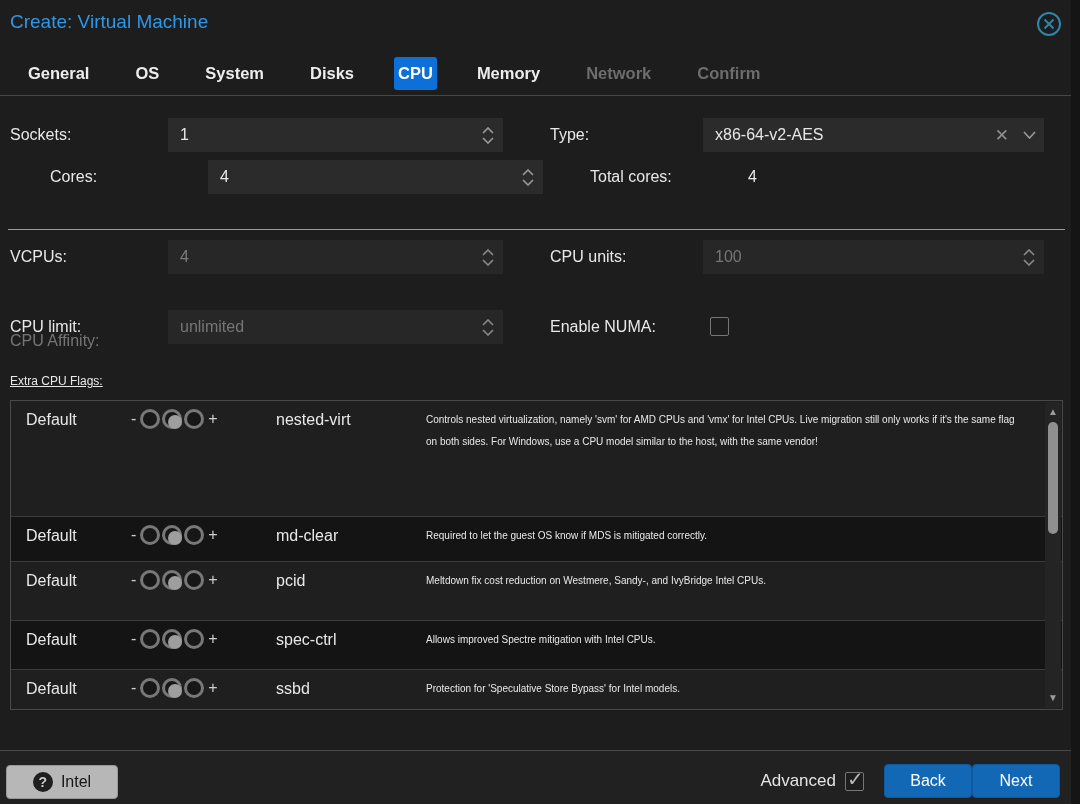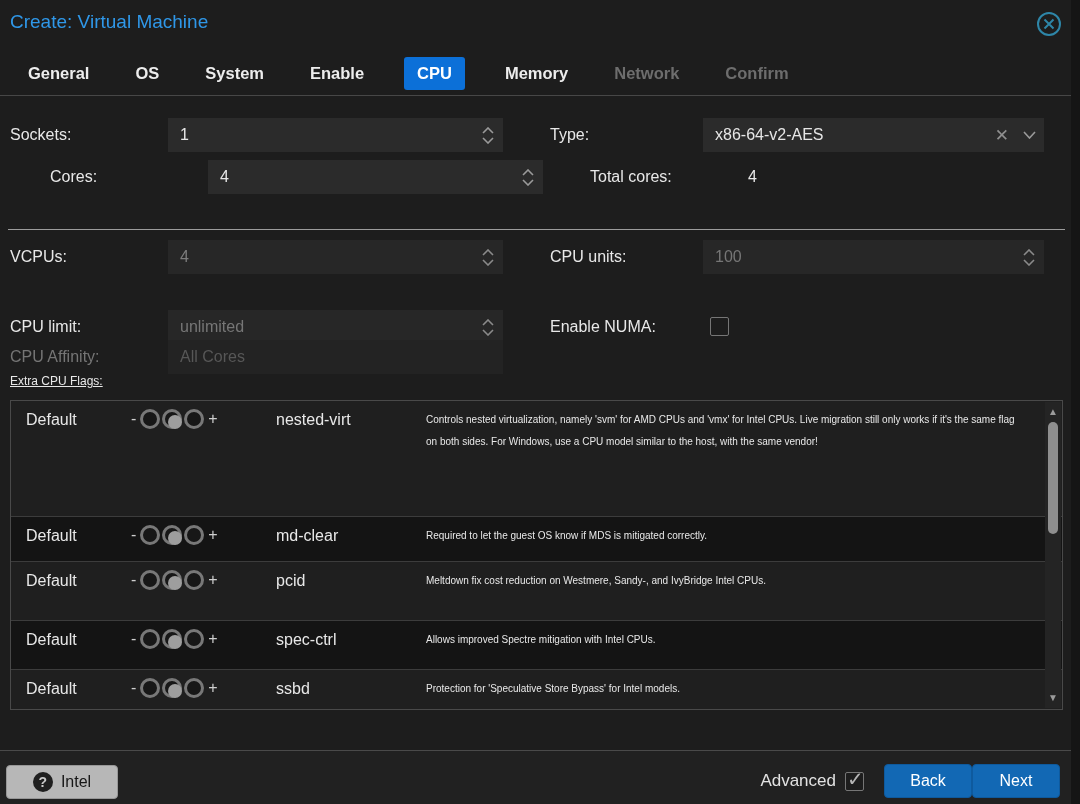--- a/index.html
+++ b/index.html
@@ -10,21 +10,21 @@
 
   
   .titlebar { position:absolute; left:0; top:0; width:100%; height:48px; }
   .title { position:absolute; left:10px; top:11px; font-size:19px; color:#2f97e8; }
   .close-btn { position:absolute; right:18px; top:11px; width:26px; height:26px; cursor:pointer; }
 
   
   .tabs { position:absolute; left:0; top:52px; width:100%; height:44px;
           border-bottom:1px solid #474747; display:flex; align-items:center; padding-left:22px; }
   .tab { font-size:16.5px; color:#ededed; margin-right:34px; padding:7px 6px; cursor:pointer; white-space:nowrap;font-weight:bold; }
-  .tab.active { background:#0c70d8; color:#ffffff; border-radius:3px; padding:7px 13px; }
+  .tab.active { background:#0c70d8; color:#ffffff; border-radius:3px; padding:7px 4px; }
   .tab.disabled { color:#6d6d6d; cursor:default; }
 
   
   .frow { position:absolute; height:34px; }
   .flabel { position:absolute; left:10px; font-size:16px; color:#e8e8e8; line-height:34px; white-space:nowrap; }
   .flabel.right-col { left:550px; }
   .flabel.dim { color:#757575; }
   .fld { position:absolute; height:34px; background:#2b2b2b; }
   .fld input { position:absolute; left:0; top:0; width:100%; height:100%; background:transparent; border:none;
                outline:none; color:#e6e6e6; font-size:16px; font-family:"Liberation Sans",sans-serif;
@@ -103,21 +103,21 @@
         <circle cx="13" cy="13" r="11" fill="none" stroke="#2e86a8" stroke-width="2"></circle>
         <path d="M8.5 8.5 L17.5 17.5 M17.5 8.5 L8.5 17.5" stroke="#2e86a8" stroke-width="2"></path>
       </svg>
     </div>
   </div>
 
   <div class="tabs">
     <div class="tab">General</div>
     <div class="tab">OS</div>
     <div class="tab">System</div>
-    <div class="tab">Enable</div>
+    <div class="tab">Disks</div>
     <div class="tab active">CPU</div>
     <div class="tab">Memory</div>
     <div class="tab disabled">Network</div>
     <div class="tab disabled">Confirm</div>
   </div>
 
   <div class="frow" style="top:118px; left:0; width:100%;">
     <div class="flabel">Sockets:</div>
     <div class="fld left-col">
       <input readonly="" value="1" style="">
@@ -198,25 +198,22 @@
           </svg>
         <svg class="chv" width="12" height="7" viewBox="0 0 12 7">
             <path d="M1 1 L6 6 L11 1" stroke="#8a8a8a" stroke-width="1.6" fill="none"></path>
           </svg>
       </div>
     </div>
     <div class="flabel right-col">Enable NUMA:</div>
     <div class="checkbox numa-box"></div>
   </div>
 
-  <div class="frow" style="top:340px; left:0; width:100%;">
+  <div class="frow" style="top:324px; left:0; width:100%;">
     <div class="flabel dim">CPU Affinity:</div>
-    <div class="fld left-col affinity">
-      <input readonly="" placeholder="All Cores" style="">
-    </div>
   </div>
 
   <div class="flags-label">Extra CPU Flags:</div>
 
   <div class="grid">
 
     <div class="grow r0">
       <div class="c-state">Default</div>
       <div class="c-slider">
         <div class="slider">

